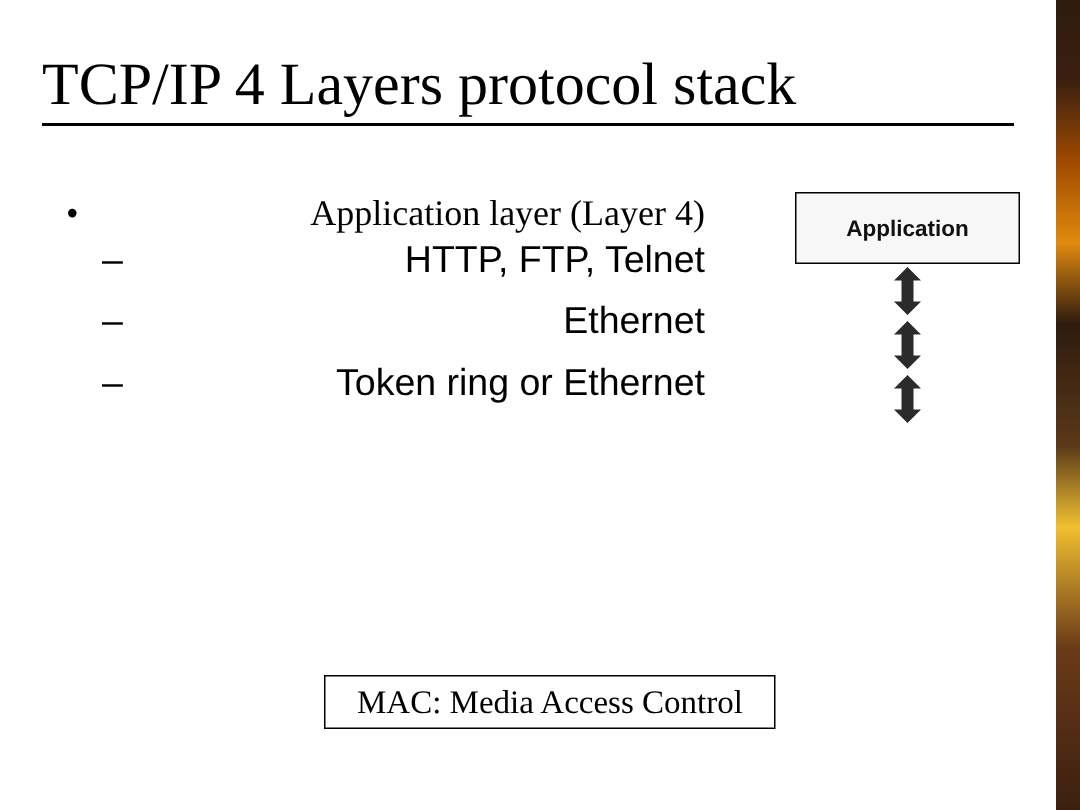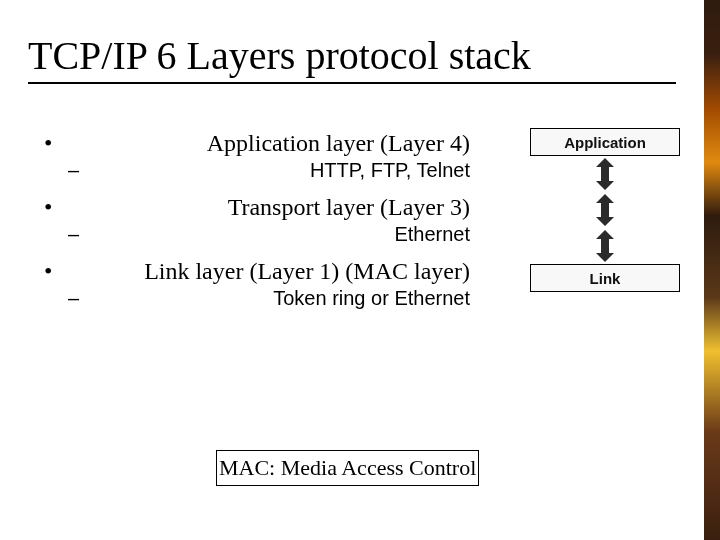--- a/index.html
+++ b/index.html
@@ -5,67 +5,64 @@
   * { margin: 0; padding: 0; box-sizing: border-box; }
   html, body { width: 720px; height: 540px; font-family: "Times New Roman", serif; background: #fff; overflow: hidden; }
   .slide { position: relative; width: 720px; height: 540px; }
   .deco { position: absolute; top: 0; right: 0; width: 16px; height: 540px;
           background: linear-gradient(to bottom,#2e1b0e 0%,#3a1f10 10%,#a04a00 20%,#e08a10 30%,#2e1b0e 40%,#5a3818 55%,#f0c030 65%,#6a3a18 80%,#3a1f10 100%); }
   .title { position: absolute; top: 32px; left: 28px; font-size: 40px; color: #000; }
   .title-underline { position: absolute; top: 82px; left: 28px; width: 648px; height: 2px; background: #000; }
   .content { position: absolute; top: 120px; left: 40px; width: 430px; text-align: right; }
   .bullet-l1 { font-size: 24px; color: #000; margin-top: 10px; margin-bottom: 2px; position: relative; padding-left: 24px; }
   .bullet-l1::before { content: "•"; position: absolute; left: 4px; top: 0; font-size: 24px; }
-  .bullet-l2 { font-family: Arial, sans-serif; font-size: 20px; color: #000; margin-left: 28px; margin-bottom: 12px; position: relative; padding-left: 18px; }
+  .bullet-l2 { font-family: Arial, sans-serif; font-size: 25px; color: #000; margin-left: 28px; margin-bottom: 12px; position: relative; padding-left: 18px; }
   .bullet-l2::before { content: "–"; position: absolute; left: 0; top: 0; }
   .stack { position: absolute; top: 128px; right: 40px; width: 150px; display: flex; flex-direction: column; }
-  .stack-box { border: 1px solid #000; background: #f8f8f8; height: 28px; display: flex; align-items: center; justify-content: center;
+  .stack-box { border: 1px solid #000; background: #f8f8f8; height: 48px; display: flex; align-items: center; justify-content: center;
                font-family: Arial, sans-serif; font-weight: bold; font-size: 15px; color: #111; }
   .stack-gap { height: 36px; display: flex; align-items: center; justify-content: center; position: relative; }
   .stack-gap svg { width: 26px; height: 32px; }
-  .mac-box { position: absolute; top: 450px; left: 216px; border: 1px solid #000; padding: 4px 2px; font-size: 22px; background: #fff; }
+  .mac-box { position: absolute; top: 450px; left: 216px; border: 1px solid #000; padding: 4px 21px; font-size: 22px; background: #fff; }
   .footer-left { position: absolute; bottom: 10px; left: 20px; font-family: "Microsoft JhengHei","PingFang TC",sans-serif; font-weight: bold; font-size: 17px; color: #000; }
   .footer-right { position: absolute; bottom: 12px; right: 28px; font-family: "Comic Sans MS", cursive; font-size: 17px; color: #000; }
 </style>
 </head>
 <body>
 
 <div class="slide">
   <div class="deco"></div>
 
-  <div class="title">TCP/IP 6 Layers protocol stack</div>
+  <div class="title">TCP/IP 4 Layers protocol stack</div>
   <div class="title-underline"></div>
 
   <div class="content">
     <div class="bullet-l1">Application layer (Layer 4)</div>
     <div class="bullet-l2">HTTP, FTP, Telnet</div>
 
-    <div class="bullet-l1">Transport layer   (Layer 3)</div>
 
     <div class="bullet-l2">Ethernet</div>
 
-    <div class="bullet-l1">Link layer   (Layer 1) (MAC layer)</div>
     <div class="bullet-l2">Token ring or Ethernet</div>
   </div>
 
   <div class="stack">
     <div class="stack-box">Application</div>
     <div class="stack-gap">
       <svg viewBox="0 0 26 32">
           <polygon points="13,0 4,9 9,9 9,23 4,23 13,32 22,23 17,23 17,9 22,9" fill="#2b2b2b"></polygon>
         </svg>
     </div>
     <div class="stack-gap">
       <svg viewBox="0 0 26 32">
           <polygon points="13,0 4,9 9,9 9,23 4,23 13,32 22,23 17,23 17,9 22,9" fill="#2b2b2b"></polygon>
         </svg>
     </div>
     <div class="stack-gap">
       <svg viewBox="0 0 26 32">
           <polygon points="13,0 4,9 9,9 9,23 4,23 13,32 22,23 17,23 17,9 22,9" fill="#2b2b2b"></polygon>
         </svg>
     </div>
-    <div class="stack-box">Link</div>
   </div>
 
   <div class="mac-box">MAC: Media Access Control</div>
 
 </div>
 
 </body></html>

